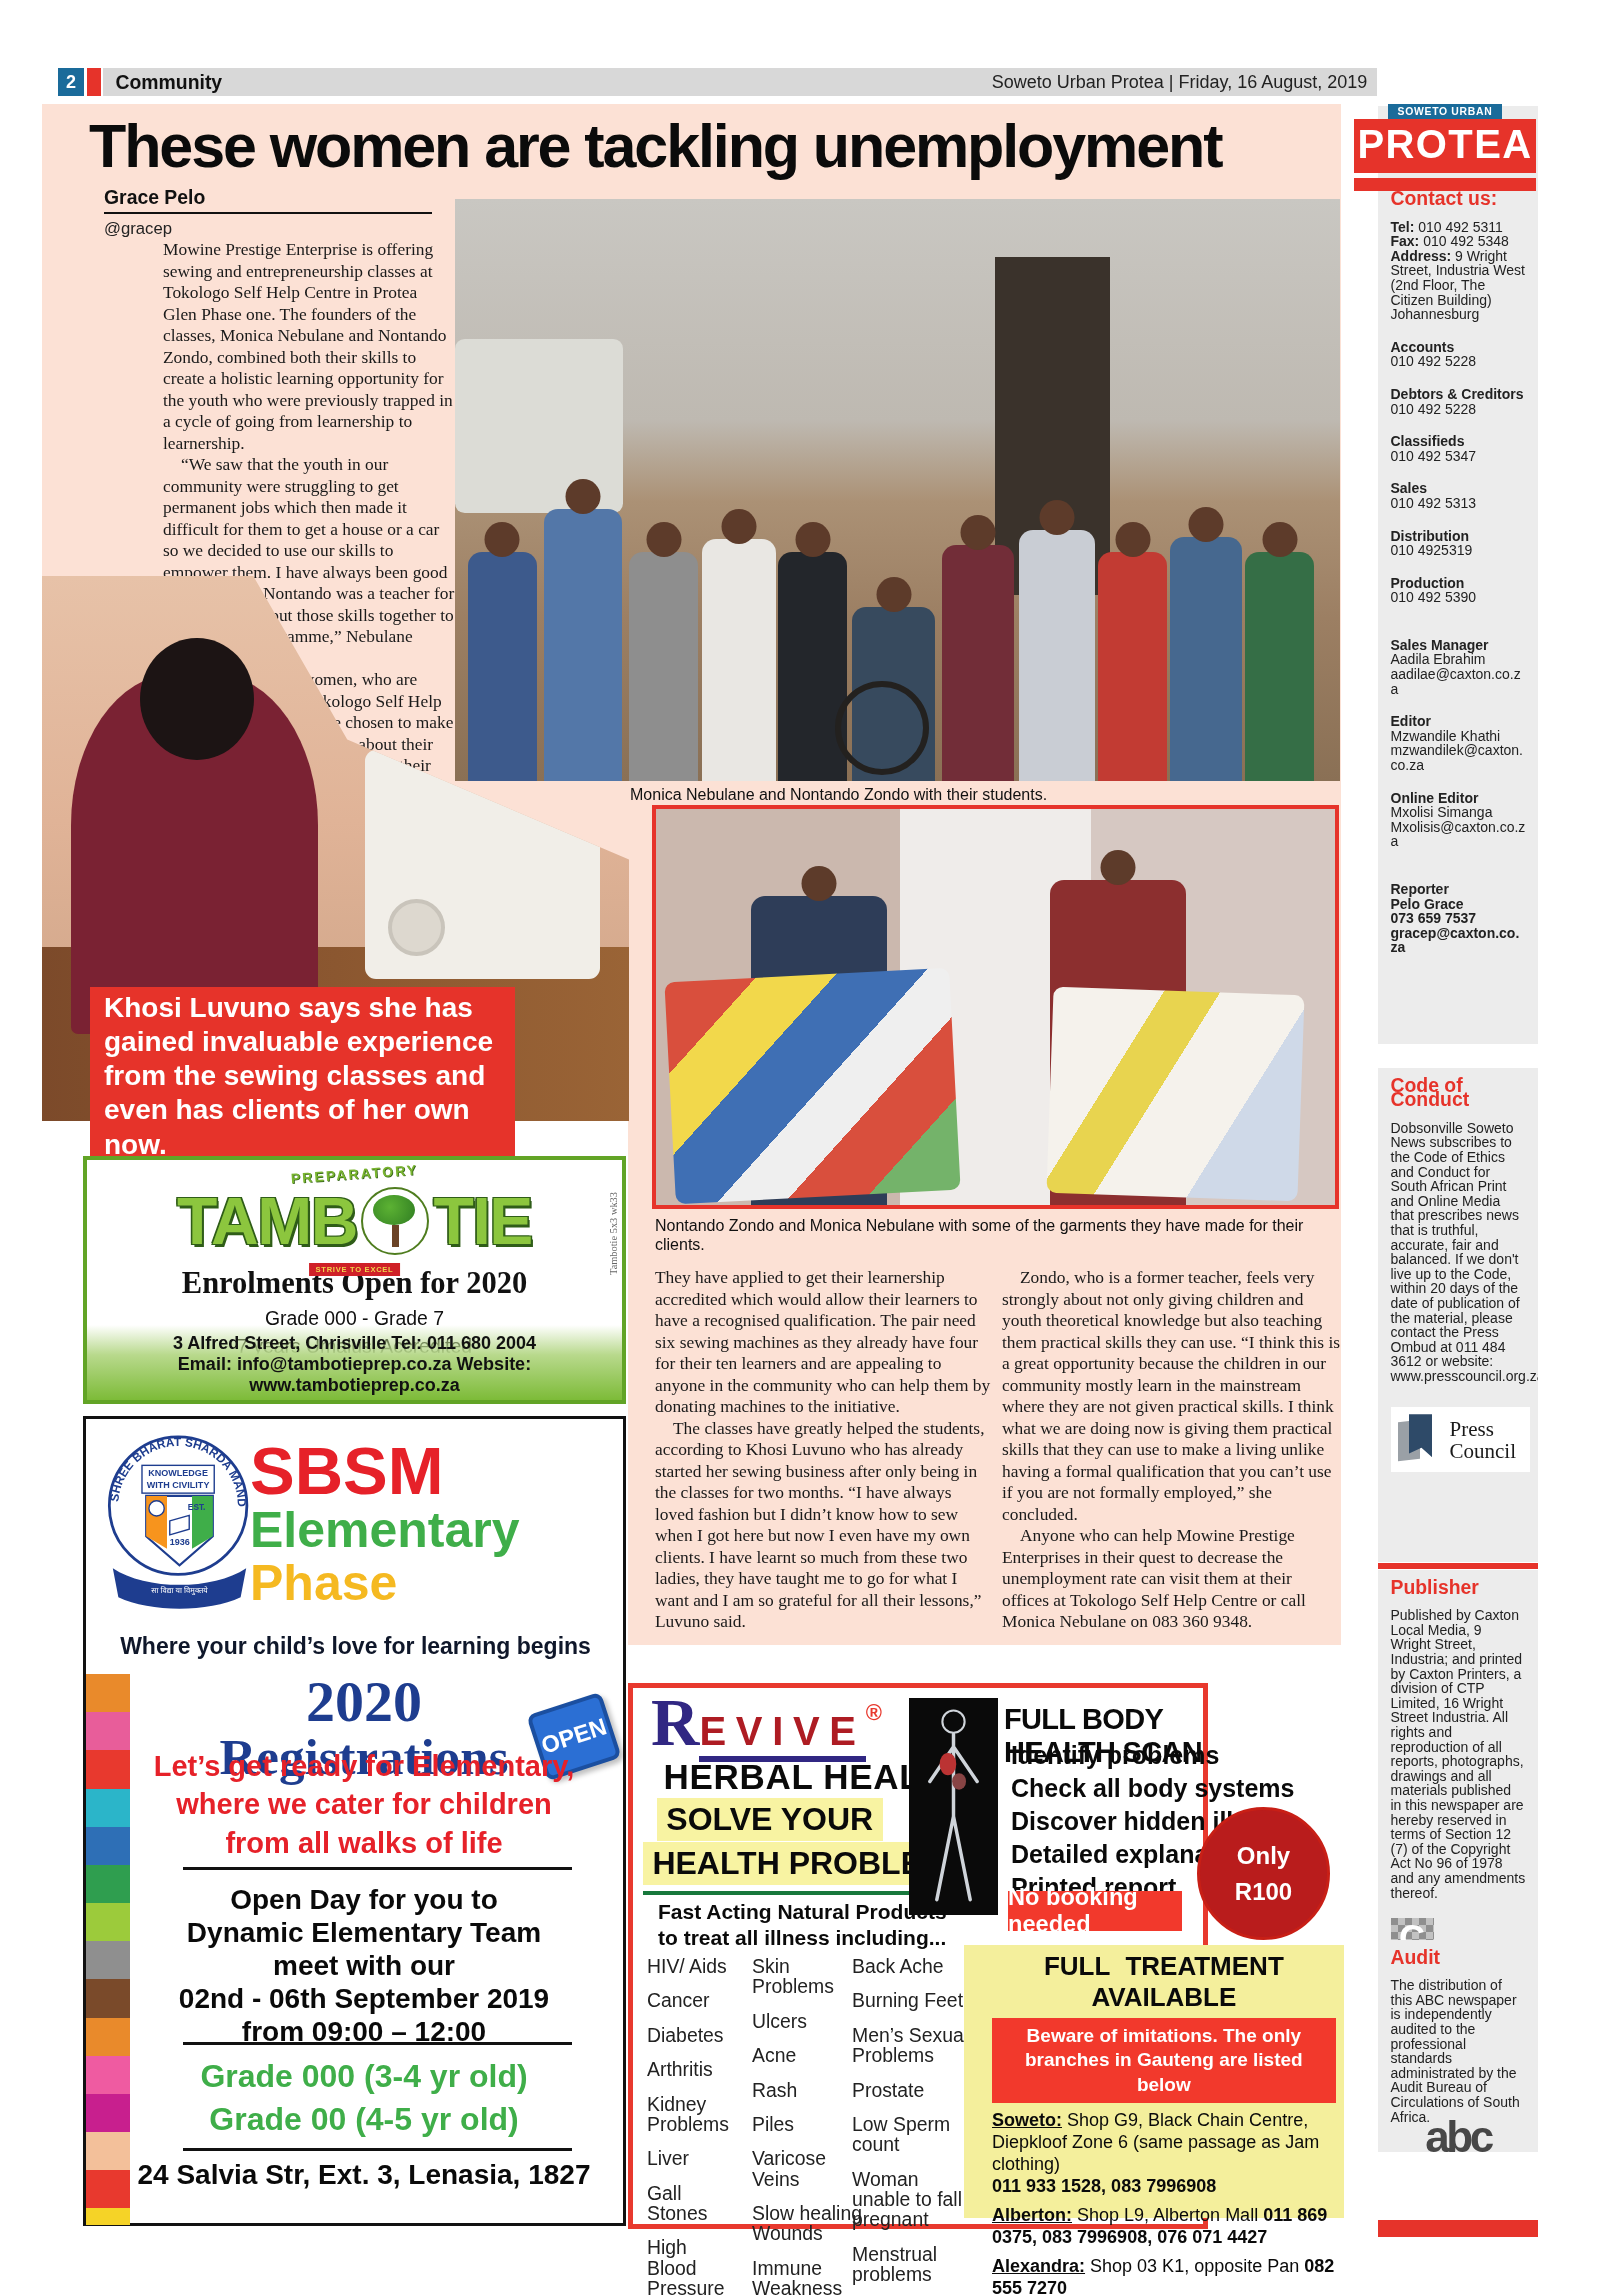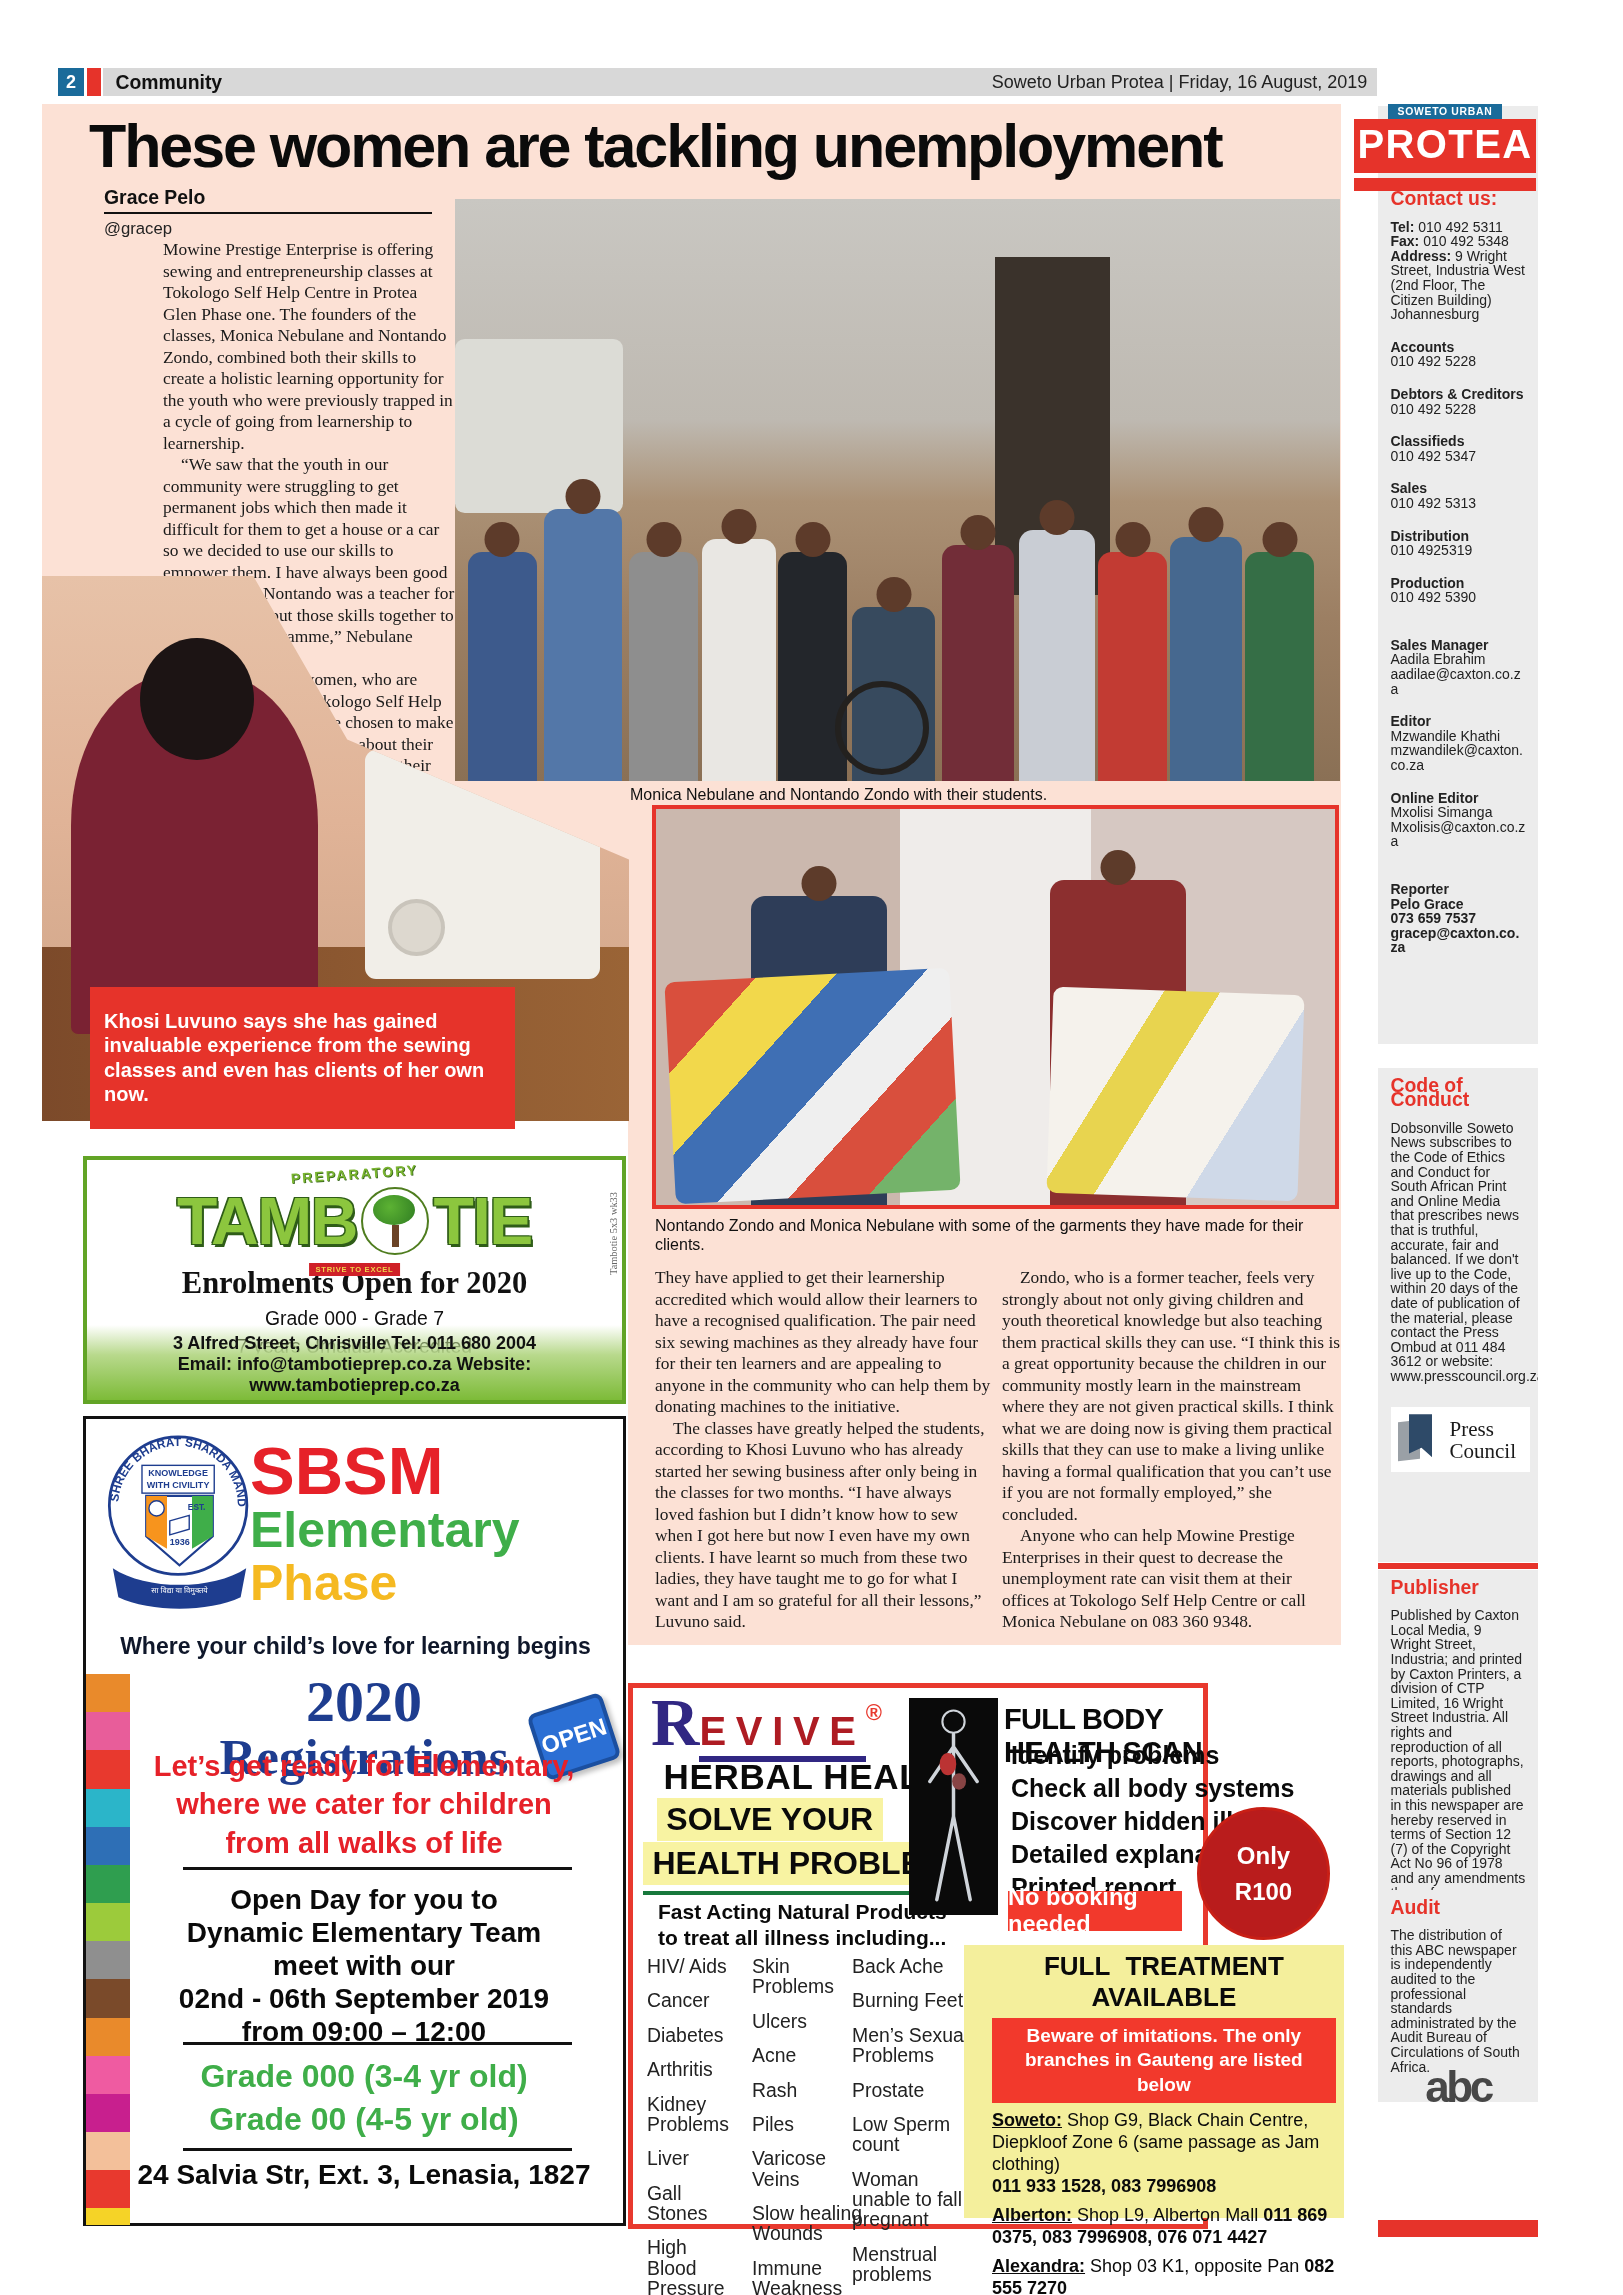--- a/index.html
+++ b/index.html
@@ -27,21 +27,21 @@
   .peach{background:#fce1d5;}
   .headline{font-weight:bold;font-size:61px;letter-spacing:-2.1px;color:#0b0b0b;white-space:nowrap;}
   .byline{font-weight:bold;font-size:19.4px;}
   .byline-rule{background:#111;height:2.1px;}
   .handle{font-size:16.7px;color:#222;}
   .bodytext{font-family:"Liberation Serif",serif;font-size:17.4px;line-height:21.5px;color:#1a1a1a;text-align:left;}
   .bodytext p{margin:0;}
   .indent{text-indent:18px;}
   .shim{float:left;}
   .caption{font-size:16px;color:#111;}
-  .callout{background:#e6332a;color:#fff;font-weight:bold;font-size:20px;line-height:1.22;padding:22px 14px;}
+  .callout{background:#e6332a;color:#fff;font-weight:bold;font-size:28px;line-height:1.22;padding:4px 14px;}
 
   
   .photo{overflow:hidden;}
   .photo1{background:linear-gradient(180deg,#c9c7c2 0%,#beb9b1 38%,#ab9175 52%,#9c7f63 72%,#8a7055 100%);}
   .door{position:absolute;background:#3a322b;}
   .van{position:absolute;background:#dcdcd6;border-radius:9.7px;}
   .person{position:absolute;bottom:0;border-radius:14px 14px 0 0;}
   .person::before{content:"";position:absolute;top:-30.5px;left:50%;transform:translateX(-50%);
                   width:35px;height:35px;border-radius:50%;background:#5d3b2a;}
   .wheel{position:absolute;border:6.2px solid #23211f;border-radius:50%;background:transparent;}
@@ -236,21 +236,21 @@
     <h3>Publisher</h3>
     <div>Published by Caxton Local Media, 9 Wright Street, Industria; and printed by Caxton Printers, a division of CTP Limited, 16 Wright Street Industria. All rights and reproduction of all reports, photographs, drawings and all materials published in this newspaper are hereby reserved in terms of Section 12 (7) of the Copyright Act No 96 of 1978 and any amendments thereof.</div>
     <div class="cx-logo">
       <div class="cx-mark"></div>
       <span class="cx-word">CAXTON</span><span class="cx-suffix">local media</span>
     </div>
   </div>
 
   <div class="abs red-rule" style="left:1378px;top:1998px;width:160px;height:5.6px;"></div>
 
-  <div class="abs side" style="left:1378px;top:1890px;width:160px;height:212px;">
+  <div class="abs side" style="left:1378px;top:1940px;width:160px;height:212px;">
     <h3>Audit</h3>
     <div>The distribution of this ABC newspaper is independently audited to the professional standards administrated by the Audit Bureau of Circulations of South Africa.</div>
     <div class="abc-logo">abc</div>
   </div>
 
   <div class="abs red-rule" style="left:1378px;top:2220px;width:160px;height:16.7px;"></div>
 
   <div class="abs masthead" style="left:1354px;top:104px;width:182px;">
     <span class="mast-kicker">SOWETO URBAN</span>
     <span class="mast-title">PROTEA</span>

